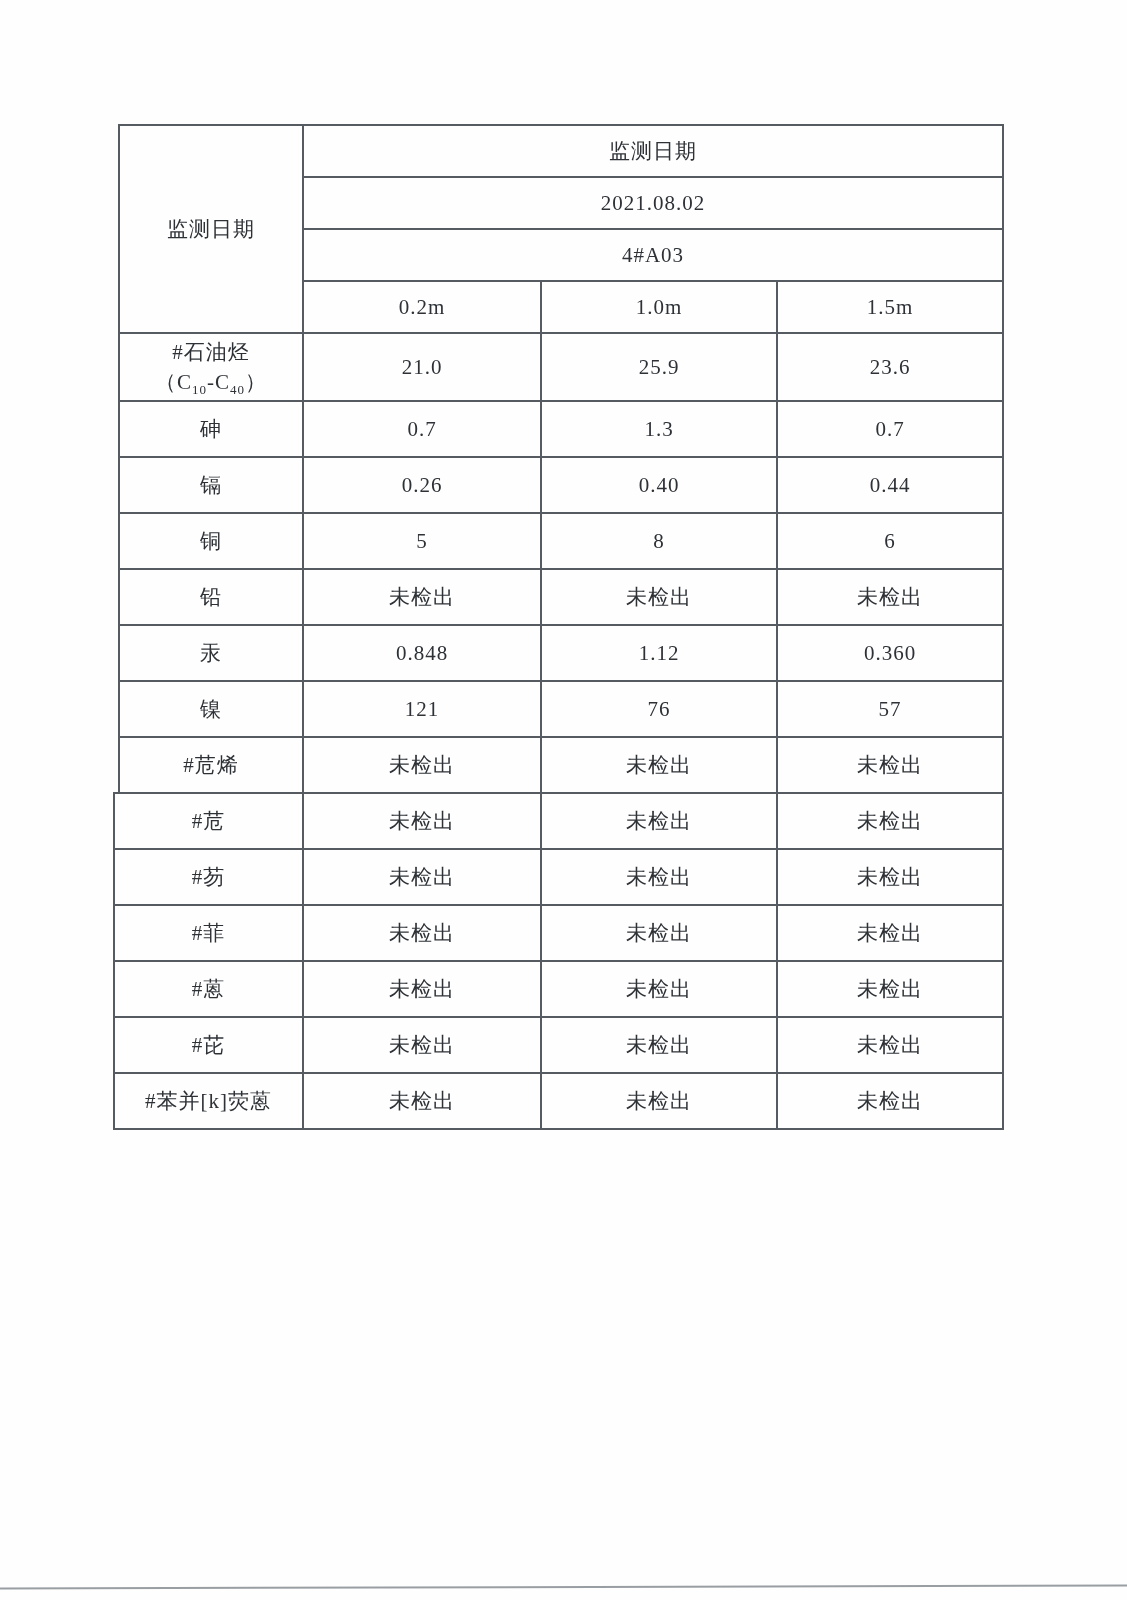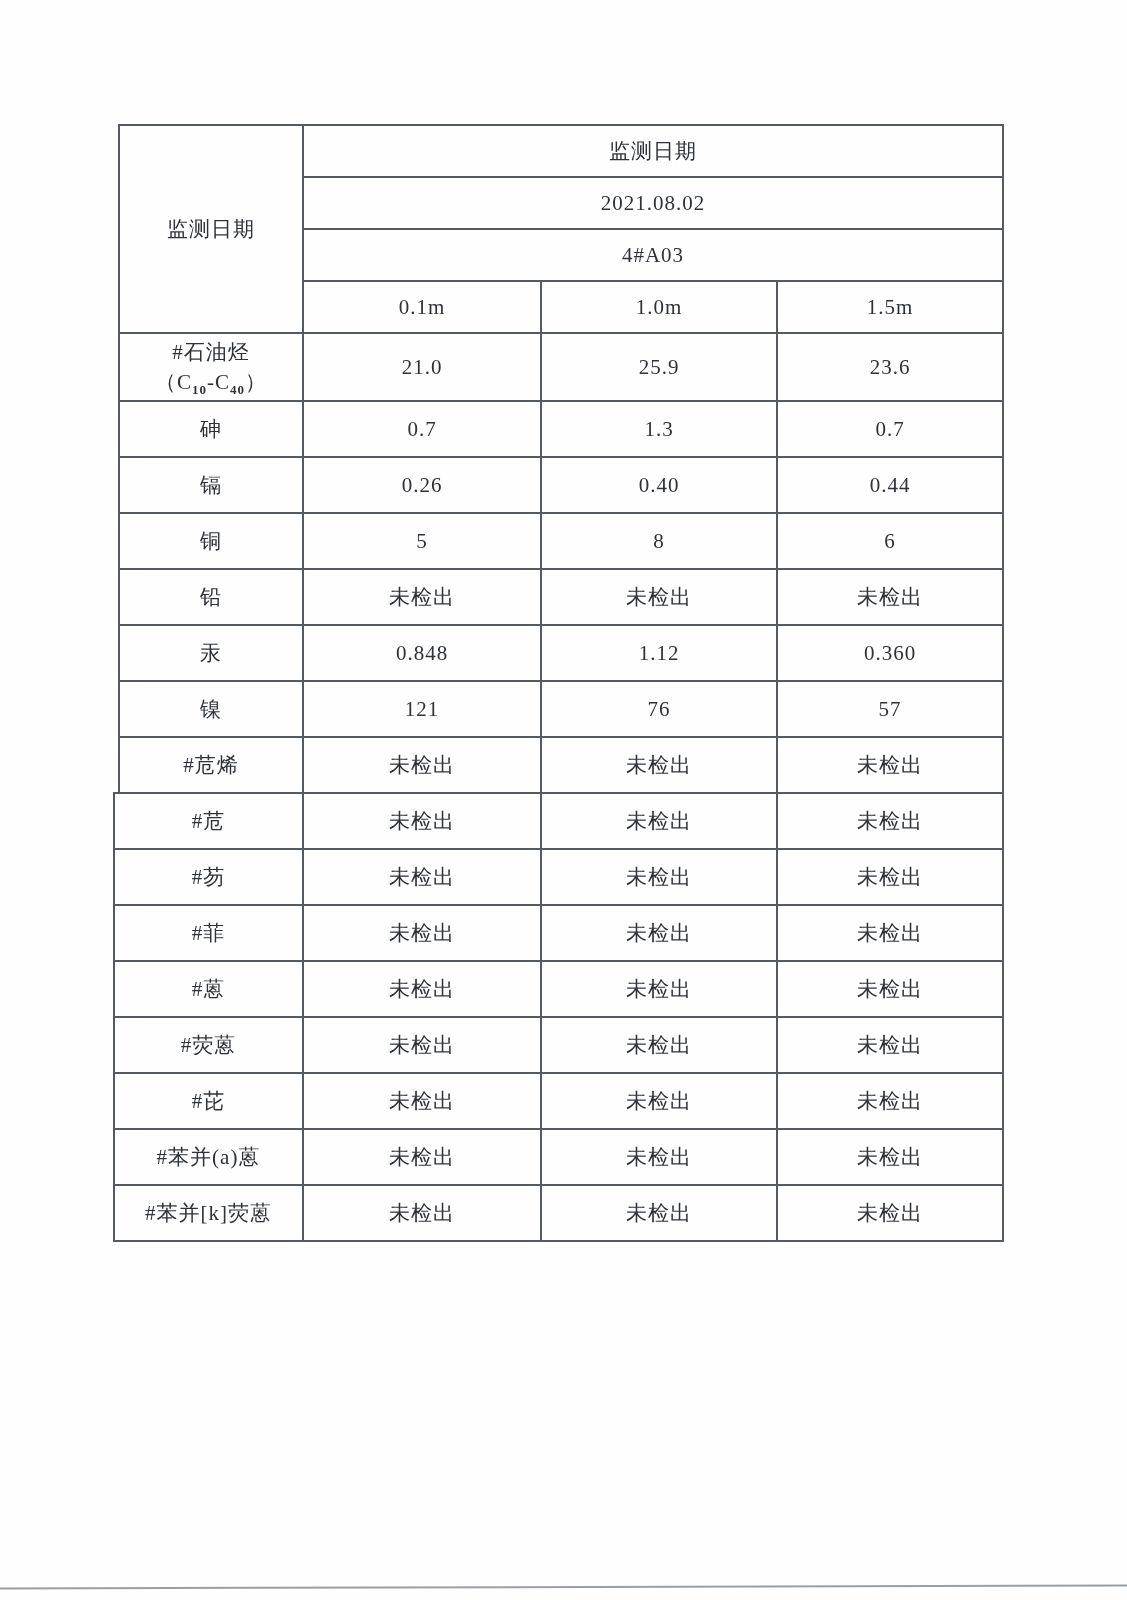--- a/index.html
+++ b/index.html
@@ -26,21 +26,21 @@
     font-size:21px;
     font-weight:normal;
     padding:0 4px;
     letter-spacing:1px;
     background:#fefefe;
   }
   .h52{height:52px;}
   .h68{height:68px;}
   .h56{height:56px;}
   .two-line{line-height:1.45;}
-  sub{font-size:13px;line-height:0;font-weight:bold;}
+  sub{font-size:13px;line-height:0;}
   .scan-line{
     position:absolute;
     left:0;top:1586px;
     width:1127px;height:2px;
     background:#999ea3;
     transform:rotate(-0.15deg);
   }
 </style>
 </head>
 <body>
@@ -59,21 +59,21 @@
         <th rowspan="4">监测日期</th>
         <td colspan="3">监测日期</td>
       </tr>
       <tr class="h52">
         <td colspan="3">2021.08.02</td>
       </tr>
       <tr class="h52">
         <td colspan="3">4#A03</td>
       </tr>
       <tr class="h52">
-        <td>0.1m</td>
+        <td>0.2m</td>
         <td>1.0m</td>
         <td>1.5m</td>
       </tr>
 
       <tr class="h68">
         <td class="two-line">
           <span>#石油烃</span><br>
           <span><span>（C</span><sub>10</sub><span>-C</span><sub>40</sub><span>）</span></span>
         </td>
         <td>21.0</td>
@@ -152,33 +152,21 @@
         <td>未检出</td>
         <td>未检出</td>
       </tr>
       <tr class="h56">
         <td>#蒽</td>
         <td>未检出</td>
         <td>未检出</td>
         <td>未检出</td>
       </tr>
       <tr class="h56">
-        <td>#荧蒽</td>
-        <td>未检出</td>
-        <td>未检出</td>
-        <td>未检出</td>
-      </tr>
-      <tr class="h56">
         <td>#芘</td>
-        <td>未检出</td>
-        <td>未检出</td>
-        <td>未检出</td>
-      </tr>
-      <tr class="h56">
-        <td>#苯并(a)蒽</td>
         <td>未检出</td>
         <td>未检出</td>
         <td>未检出</td>
       </tr>
       <tr class="h56">
         <td>#苯并[k]荧蒽</td>
         <td>未检出</td>
         <td>未检出</td>
         <td>未检出</td>
       </tr>

